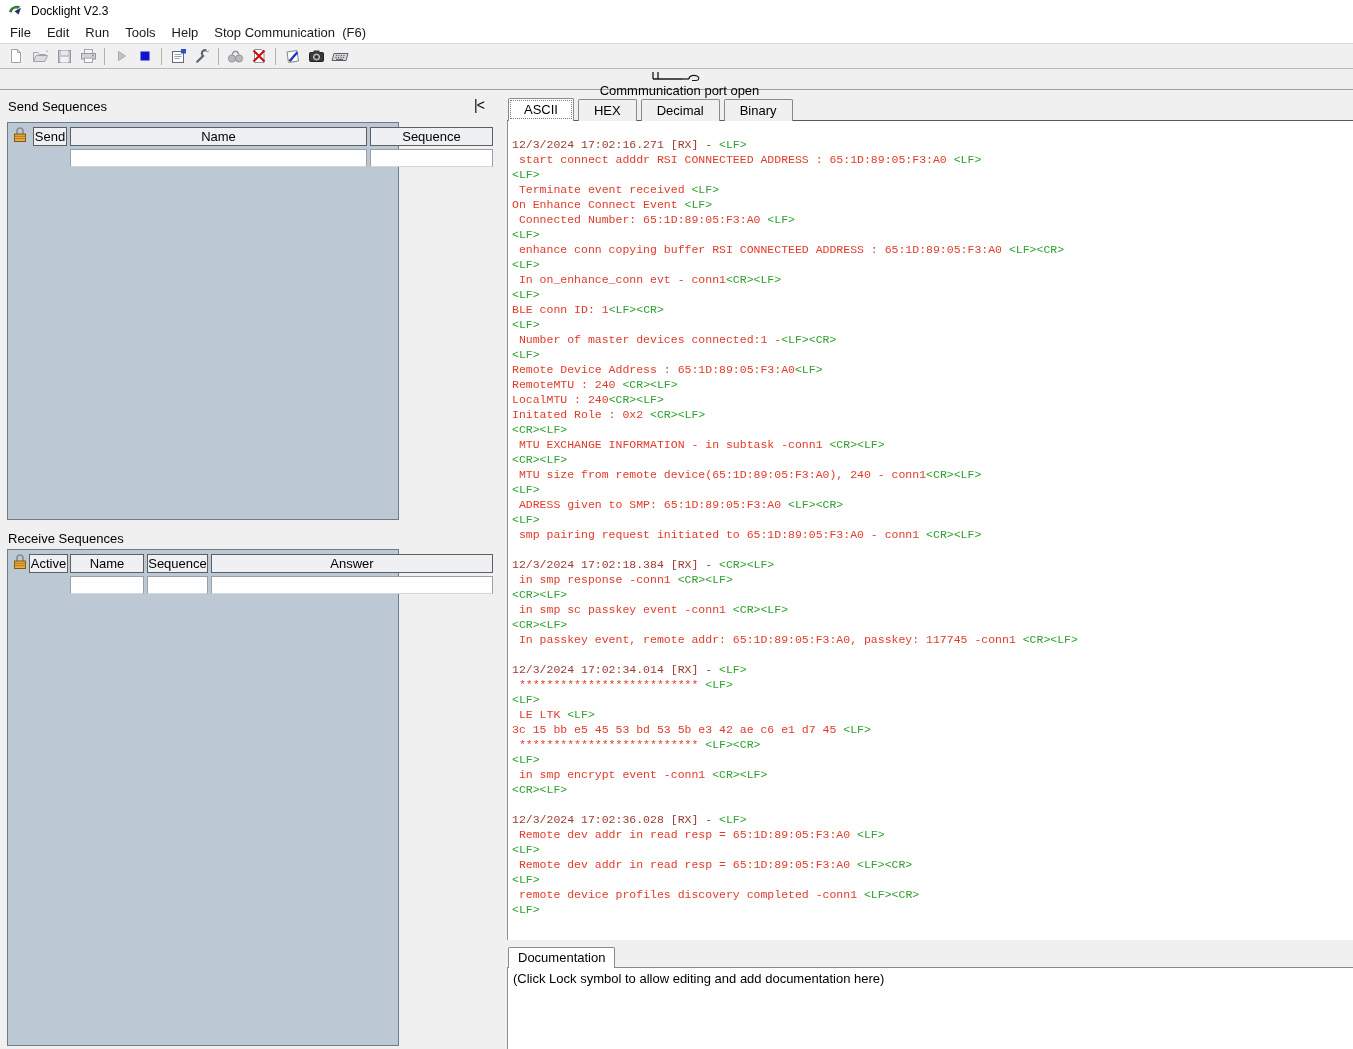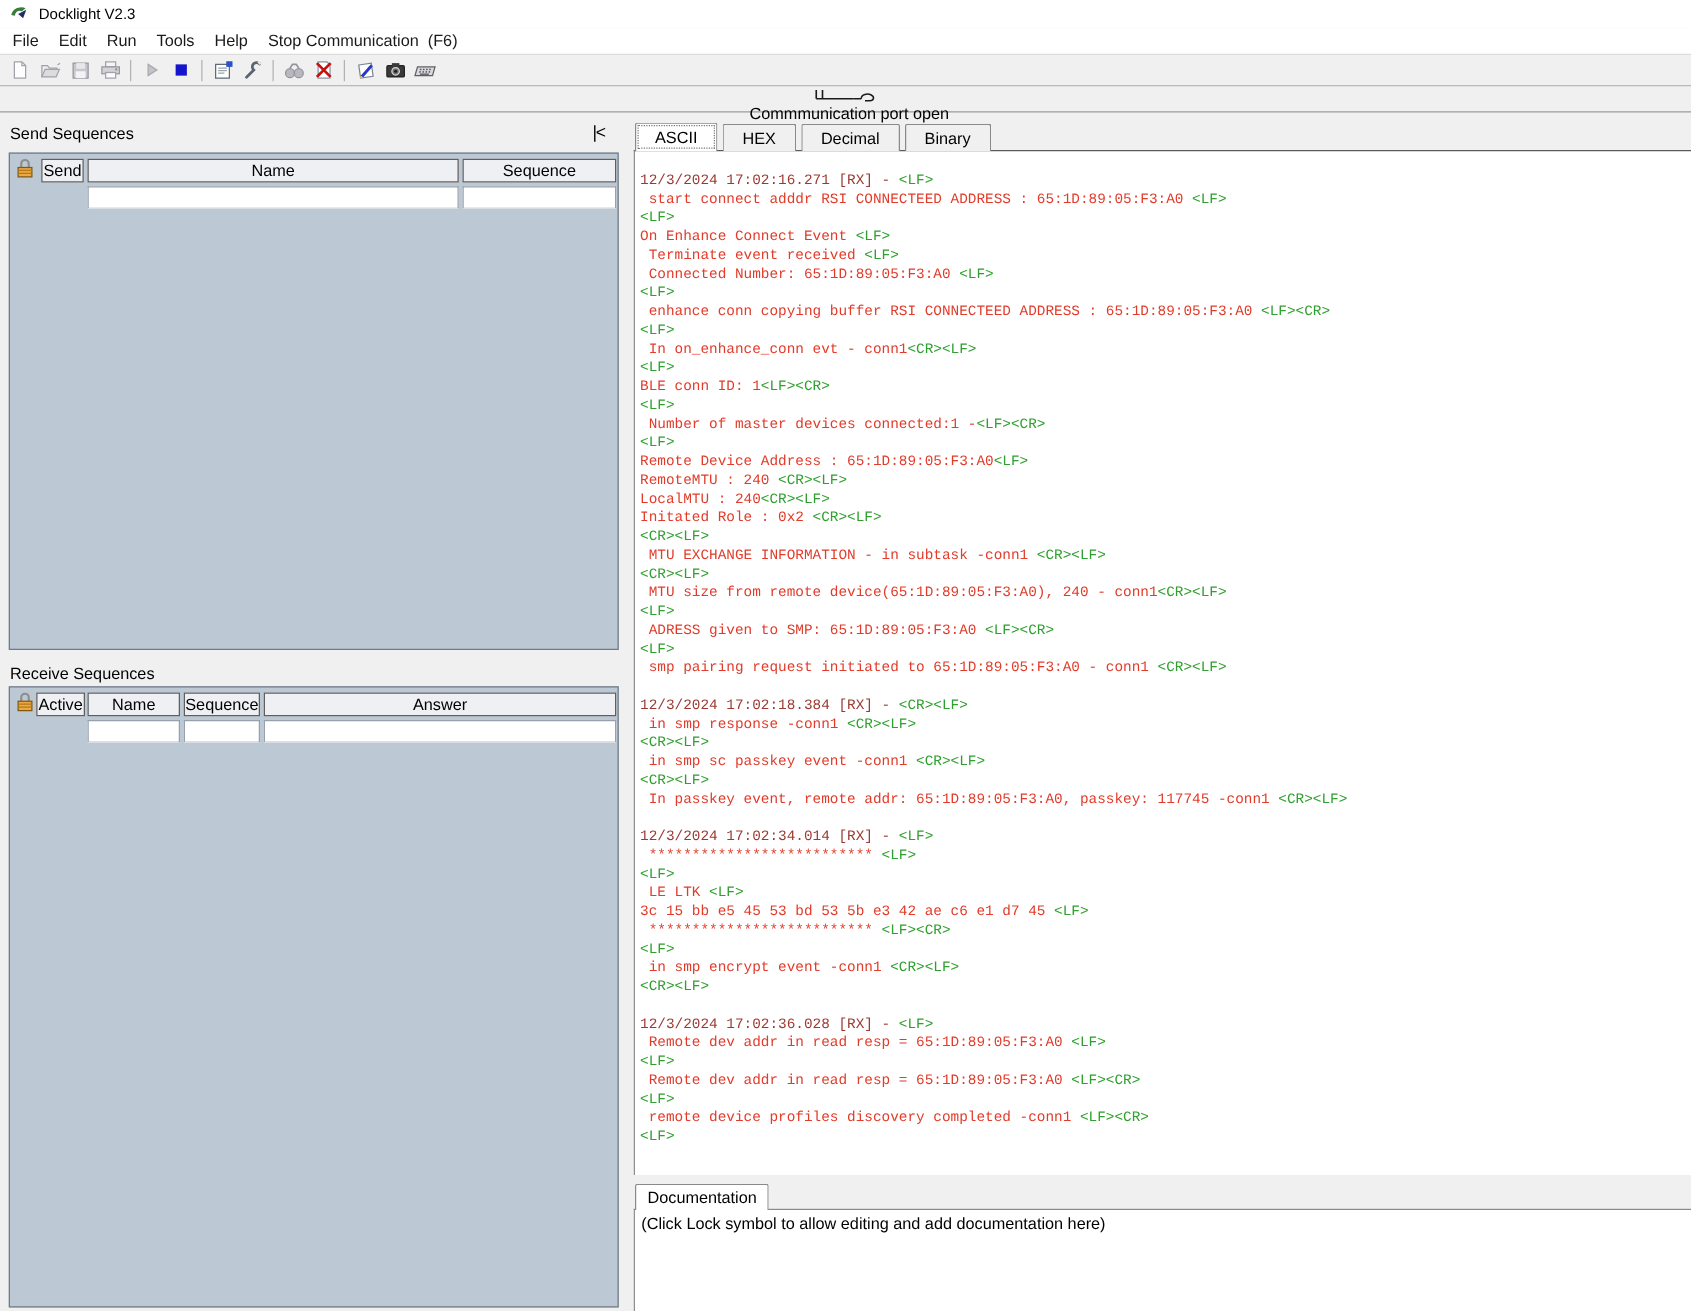--- a/index.html
+++ b/index.html
@@ -20,21 +20,21 @@
   .tbtn { width:24px; height:21px; display:flex; align-items:center; justify-content:center; }
   .tsep { width:1px; height:17px; background:#b2b2b2; margin:0 4px; }
   .statusbar { position:absolute; top:70px; left:0; right:0; height:20px; background:#f0f0f0;
     border-bottom:1px solid #9c9c9c; display:flex; align-items:center; font-size:13px;flex-direction:column; }
   .statusbar .txt { margin-left:6px; }
   
   .section-label { position:absolute; font-size:13px; }
   #send-label { top:99px; left:8px; }
   #recv-label { top:531px; left:8px; }
   .collapse-btn { position:absolute; top:97px; left:474px; font-size:14px; letter-spacing:-1px; cursor:default; }
-  .panel { position:absolute; left:7px; width:488px; background:#bcc8d4; border:1px solid #6f7b85; }
+  .panel { position:absolute; left:7px; width:392px; background:#bcc8d4; border:1px solid #6f7b85; }
   #send-panel { top:122px; height:398px; }
   #recv-panel { top:549px; height:497px; }
   .hdr-cell { position:absolute; height:19px; background:#eef0f4; border:1px solid #5f5f5f;
     font-size:13px; display:flex; align-items:center; justify-content:center; }
   .cell-white { position:absolute; height:18px; background:#fff; border:1px solid #97a1ab; border-bottom-color:#cfd6dc; }
   .lockpos { position:absolute; left:5px; top:3px; }
   
   .tabs { position:absolute; left:508px; top:98px; height:23px; display:flex; z-index:2; }
   .tab { height:22px; margin-top:1px; background:#f0f0f0; border:1px solid #8a8a8a; border-bottom:none;
     border-radius:2px 2px 0 0; padding:3px 15px 0 15px; font-size:13px; margin-right:4px; cursor:default; }
@@ -235,22 +235,22 @@
   <div class="tab">HEX</div>
   <div class="tab">Decimal</div>
   <div class="tab">Binary</div>
 </div>
 
 <div class="log">
   <div>
       <div class="log-line"><span class="seg-ts">12/3/2024 17:02:16.271 [RX] - </span><span class="seg-c">&lt;LF&gt;</span></div>
       <div class="log-line"><span class="seg-d"> start connect adddr RSI CONNECTEED ADDRESS : 65:1D:89:05:F3:A0 </span><span class="seg-c">&lt;LF&gt;</span></div>
       <div class="log-line"><span class="seg-c">&lt;LF&gt;</span></div>
+      <div class="log-line"><span class="seg-d"> Terminate event received </span><span class="seg-c">&lt;LF&gt;</span></div>
       <div class="log-line"><span class="seg-d">On Enhance Connect Event </span><span class="seg-c">&lt;LF&gt;</span></div>
-      <div class="log-line"><span class="seg-d"> Terminate event received </span><span class="seg-c">&lt;LF&gt;</span></div>
       <div class="log-line"><span class="seg-d"> Connected Number: 65:1D:89:05:F3:A0 </span><span class="seg-c">&lt;LF&gt;</span></div>
       <div class="log-line"><span class="seg-c">&lt;LF&gt;</span></div>
       <div class="log-line"><span class="seg-d"> enhance conn copying buffer RSI CONNECTEED ADDRESS : 65:1D:89:05:F3:A0 </span><span class="seg-c">&lt;LF&gt;&lt;CR&gt;</span></div>
       <div class="log-line"><span class="seg-c">&lt;LF&gt;</span></div>
       <div class="log-line"><span class="seg-d"> In on_enhance_conn evt - conn1</span><span class="seg-c">&lt;CR&gt;&lt;LF&gt;</span></div>
       <div class="log-line"><span class="seg-c">&lt;LF&gt;</span></div>
       <div class="log-line"><span class="seg-d">BLE conn ID: 1</span><span class="seg-c">&lt;LF&gt;&lt;CR&gt;</span></div>
       <div class="log-line"><span class="seg-c">&lt;LF&gt;</span></div>
       <div class="log-line"><span class="seg-d"> Number of master devices connected:1 -</span><span class="seg-c">&lt;LF&gt;&lt;CR&gt;</span></div>
       <div class="log-line"><span class="seg-c">&lt;LF&gt;</span></div>

